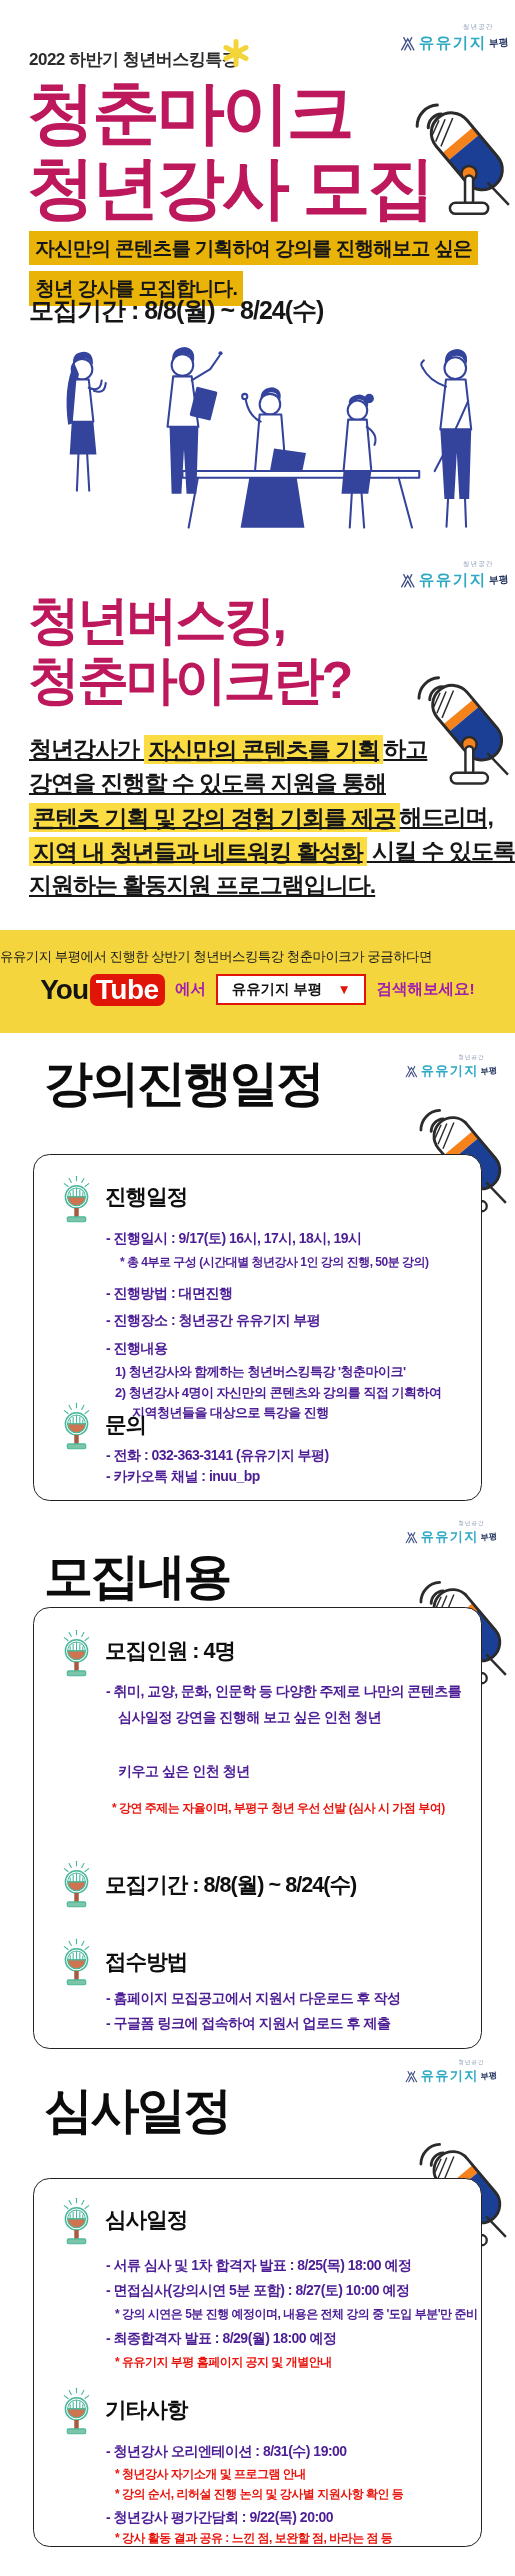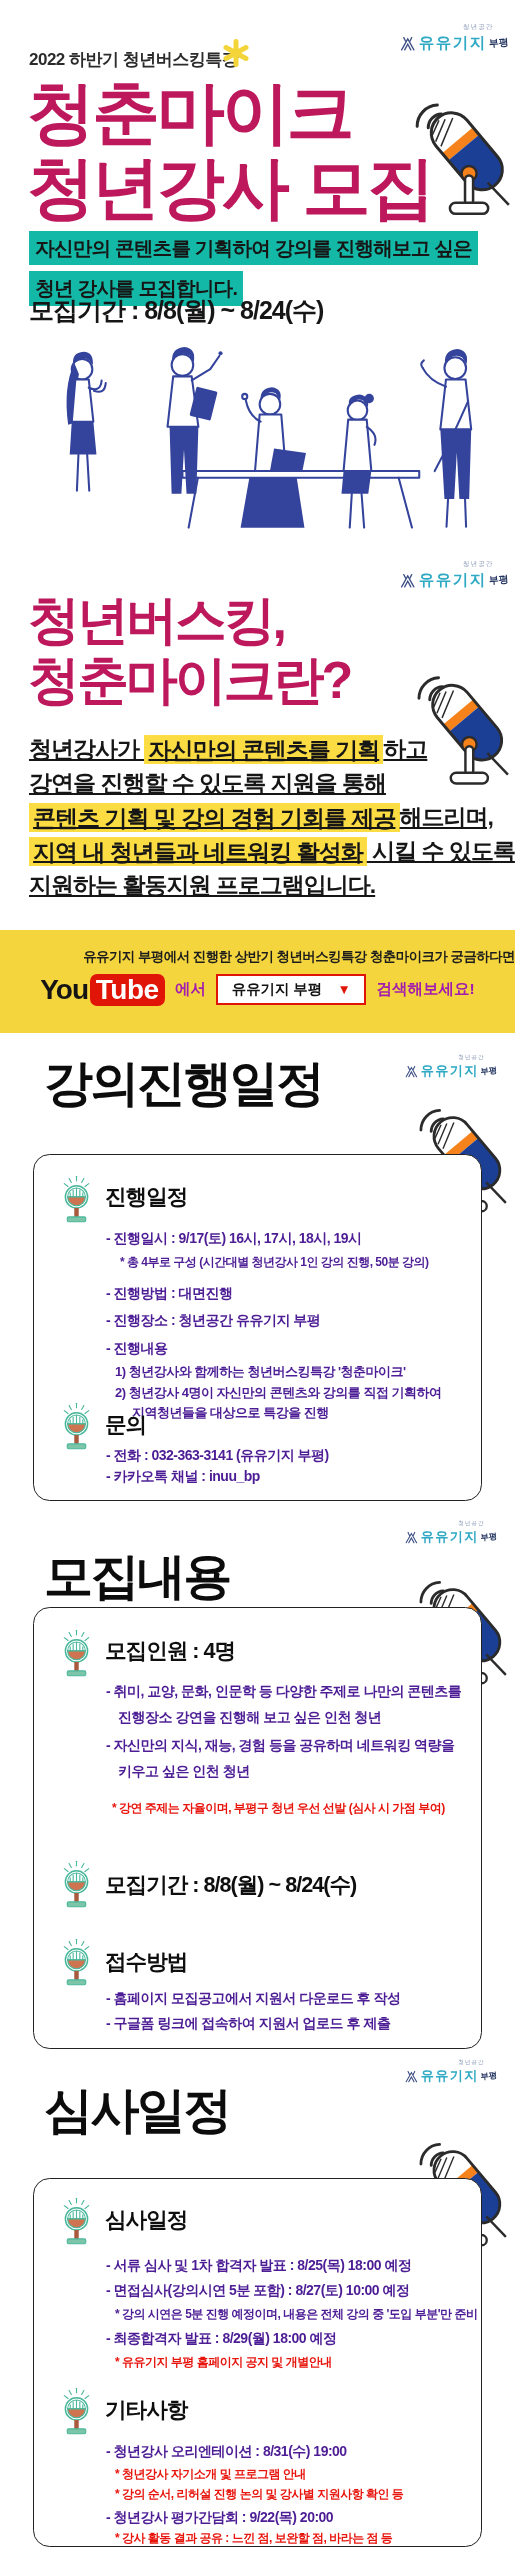--- a/index.html
+++ b/index.html
@@ -8,33 +8,33 @@
   .abs{position:absolute;}
   svg{display:block;}
 
   
   .kicker{font-size:17px;font-weight:800;color:#2b2b2b;letter-spacing:-0.5px;white-space:nowrap;}
   .big-title{font-weight:700;color:#be185d;letter-spacing:-3.1px;white-space:nowrap;}
   .hero-title{font-size:68px;line-height:75px;}
   .section-title{font-size:49px;font-weight:900;letter-spacing:-2.6px;color:#0c0c0c;white-space:nowrap;}
 
   
-  .hl-line{display:table;background:#14b8a6;font-size:19.6px;font-weight:800;letter-spacing:-0.8px;
+  .hl-line{display:table;background:#eab308;font-size:19.6px;font-weight:800;letter-spacing:-0.8px;
            padding:3.6px 6.2px;margin-bottom:6.2px;white-space:nowrap;}
   .period{font-size:25px;font-weight:900;letter-spacing:-1px;white-space:nowrap;}
 
   
   .para{font-size:23px;font-weight:800;letter-spacing:-1px;line-height:34px;text-decoration:underline;}
   .para-line{white-space:nowrap;height:34px;}
   .para .hl{background:#fbdc43;padding:1.5px 4.1px;}
   .hl:empty,.rseg:empty{display:none;}
 
   
   .banner{left:0;top:930px;width:515px;height:103px;background:#f4d53d;}
-  .banner-q{margin-top:17.5px;text-align:right;font-size:13.4px;font-weight:700;letter-spacing:-0.5px;color:#1c1c1c;}
+  .banner-q{margin-top:17.5px;text-align:left;font-size:13.4px;font-weight:400;letter-spacing:-0.5px;color:#1c1c1c;}
   .yt-row{margin-top:8.2px;display:flex;justify-content:center;align-items:center;gap:10.3px;}
   .yt-logo{display:flex;align-items:flex-end;}
   .yt-you{font-size:28px;font-weight:900;letter-spacing:-1px;color:#141414;}
   .yt-tube{font-size:28px;font-weight:900;letter-spacing:-0.5px;color:#fff;background:#e01407;border-radius:7.2px;padding:0 6.2px;margin-left:1.5px;}
   .yt-at,.yt-cta{font-size:15.5px;font-weight:800;color:#a21caf;}
   .yt-search{background:#fff;border:2.6px solid #e01407;display:flex;align-items:center;gap:15.5px;
              padding:4.1px 13.4px;font-size:14.4px;font-weight:800;color:#111;}
   .yt-arrow{color:#e01407;font-size:13.4px;}
 
   
@@ -313,22 +313,21 @@
   <svg class="abs" style="left:415px;top:1575px" width="94" height="126" viewBox="0 0 200 270">
       <use href="#micbig"></use>
     </svg>
 
   <div class="box" style="top:1607px;height:440px">
     <svg class="rmic" style="left:24px;top:18.5px" viewBox="0 0 100 130">
         <use href="#retromic"></use>
       </svg>
     <div class="bx-h" style="left:71px;top:28px">모집인원 : 4명</div>
     <div class="bl" style="left:72px;top:75px">- 취미, 교양, 문화, 인문학 등 다양한 주제로 나만의 콘텐츠를</div>
-    <div class="bl" style="left:84px;top:101px">진행장소 강연을 진행해 보고 싶은 인천 청년</div>
-    <div class="bl" style="left:72px;top:129px">- 자신만의 지식, 재능, 경험 등을 공유하며 네트워킹 역량을</div>
+    <div class="bl" style="left:84px;top:101px">심사일정 강연을 진행해 보고 싶은 인천 청년</div>
     <div class="bl" style="left:84px;top:155px">키우고 싶은 인천 청년</div>
     <div class="bl note red" style="left:78px;top:192px">* 강연 주제는 자율이며, 부평구 청년 우선 선발 (심사 시 가점 부여)</div>
     <svg class="rmic" style="left:24px;top:250px" viewBox="0 0 100 130">
         <use href="#retromic"></use>
       </svg>
     <div class="bx-h" style="left:71px;top:262px">모집기간 : 8/8(월) ~ 8/24(수)</div>
     <svg class="rmic" style="left:24px;top:328px" viewBox="0 0 100 130">
         <use href="#retromic"></use>
       </svg>
     <div class="bx-h" style="left:71px;top:339px">접수방법</div>

